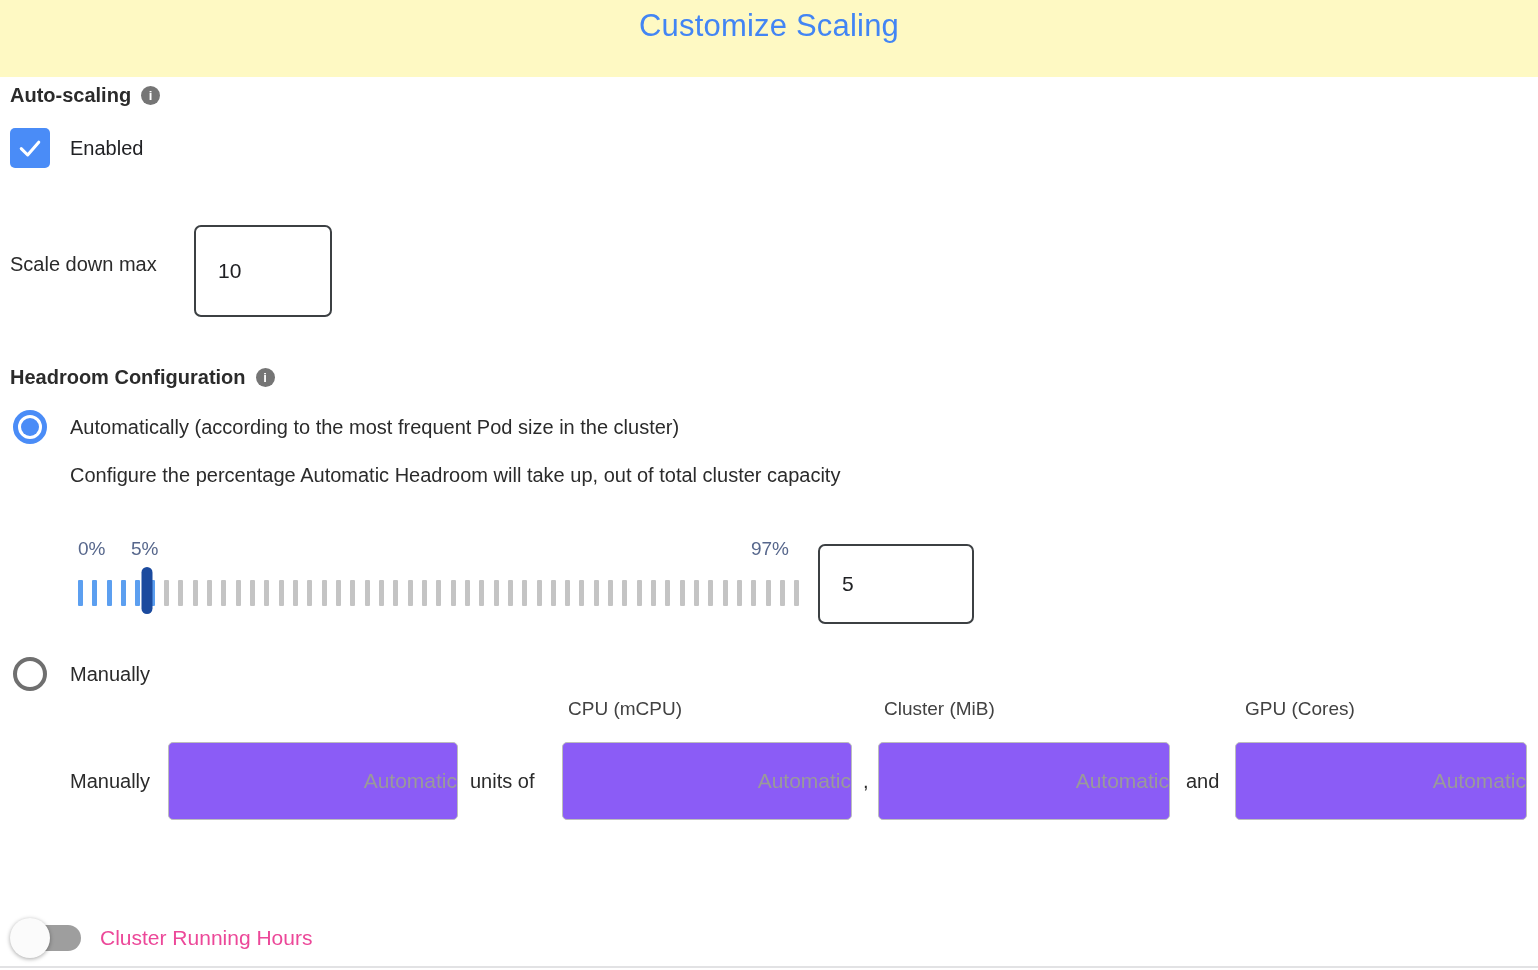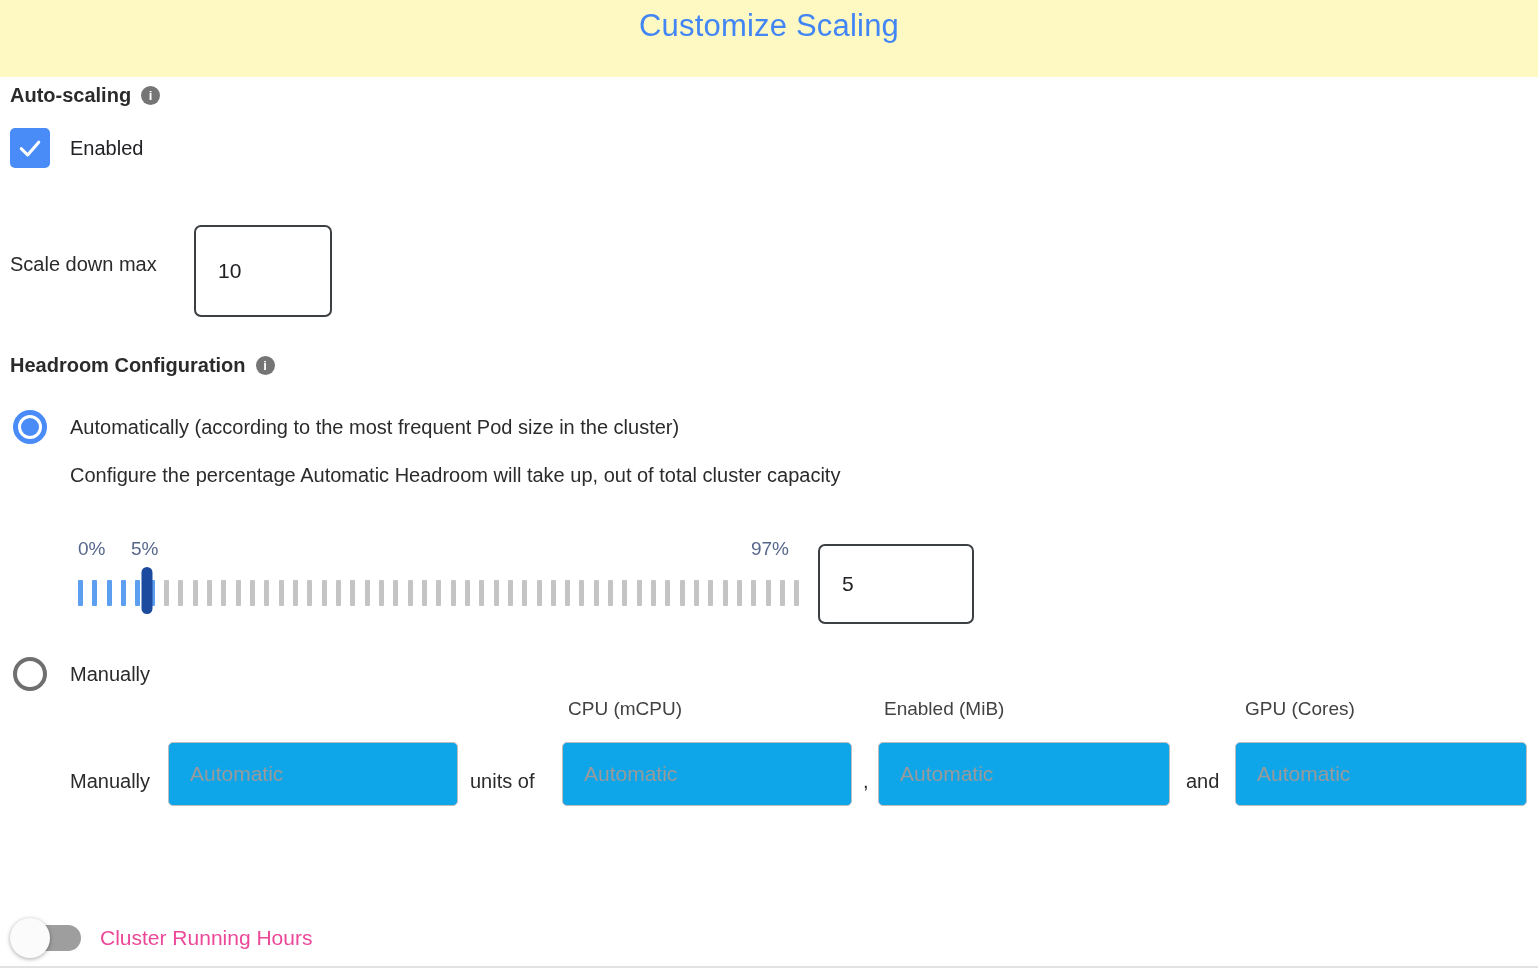--- a/index.html
+++ b/index.html
@@ -122,27 +122,28 @@
     cursor: pointer;
   }
   .headroom-input { position: absolute; left: 818px; top: 544px; width: 156px; height: 80px; }
 
   
   .col-header {
     position: absolute; top: 698px;
     font-size: 19px; color: #424242;
   }
   .auto-input {
-    position: absolute; top: 742px; height: 64px;
+    position: absolute; top: 742px; height: 78px;
     border: 1px solid #bdbdbd; border-radius: 5px;
-    background: #0ea5e9;
+    background: #8b5cf6;
     font-family: "Liberation Sans", sans-serif;
     font-size: 21px; color: #202124;
     padding-left: 21px;
     outline: none;
+    text-align: right;
   }
   .auto-input::placeholder { color: #9a9a9a; opacity: 1; }
 
   
   .toggle {
     position: absolute; left: 10px; top: 918px; width: 72px; height: 40px;
     cursor: pointer;
   }
   .toggle-track {
     position: absolute; left: 3px; top: 7px; width: 68px; height: 26px;
@@ -185,21 +186,21 @@
       </svg>
     </div>
     <span class="checkbox-label">Enabled</span>
   </div>
 
   <div class="flex-center-abs" style="left:10px; top:225px; height:79px;">
     <span class="plain-text">Scale down max</span>
   </div>
   <input type="text" class="value-input scaledown-input" value="10" style="">
 
-  <div class="section-label-row" style="left:10px; top:354px;">
+  <div class="section-label-row" style="left:10px; top:366px;">
     <span class="section-label">Headroom Configuration</span>
     <span class="info-icon">i</span>
   </div>
 
   <div class="option-row" style="top:410px;">
     <div class="radio selected"></div>
     <span class="option-label">Automatically (according to the most frequent Pod size in the cluster)</span>
   </div>
 
   <div class="description">Configure the percentage Automatic Headroom will take up, out of total cluster capacity</div>
@@ -264,21 +265,21 @@
     <div class="slider-handle" style="left: 9.6%;"></div>
   </div>
   <input type="text" class="value-input headroom-input" value="5" style="">
 
   <div class="option-row" style="top:657px;">
     <div class="radio unselected"></div>
     <span class="option-label">Manually</span>
   </div>
 
   <span class="col-header" style="left:568px;">CPU (mCPU)</span>
-  <span class="col-header" style="left:884px;">Enabled (MiB)</span>
+  <span class="col-header" style="left:884px;">Cluster (MiB)</span>
   <span class="col-header" style="left:1245px;">GPU (Cores)</span>
 
   <div class="flex-center-abs" style="left:70px; top:742px; height:78px;">
     <span class="plain-text">Manually</span>
   </div>
   <input type="text" class="auto-input" style="left: 168px; width: 290px;" placeholder="Automatic">
   <div class="flex-center-abs" style="left:470px; top:742px; height:78px;">
     <span class="plain-text">units of</span>
   </div>
   <input type="text" class="auto-input" style="left: 562px; width: 290px;" placeholder="Automatic">

